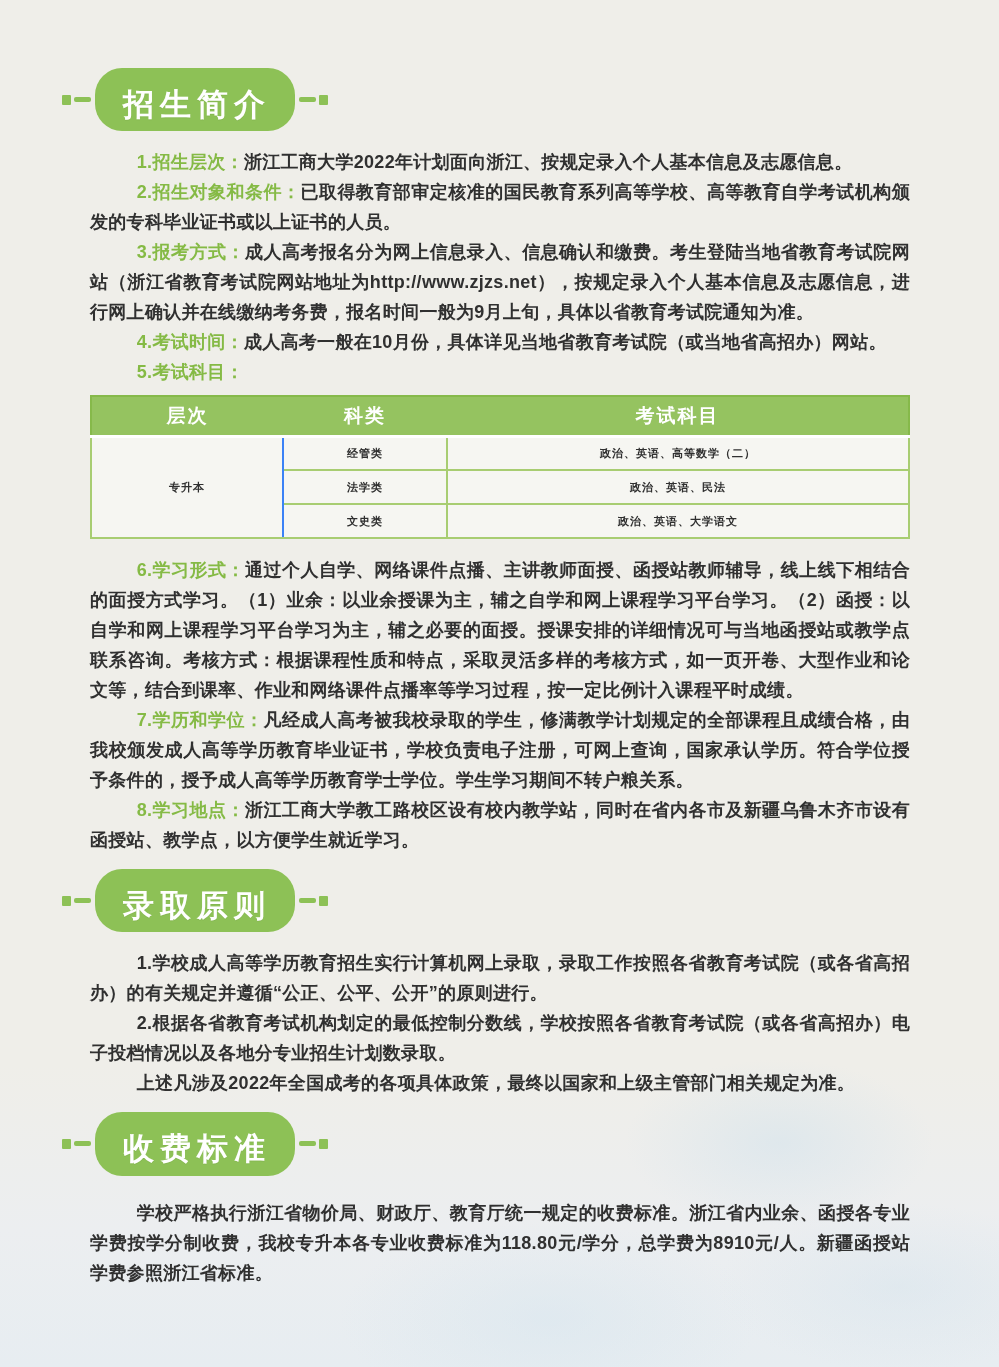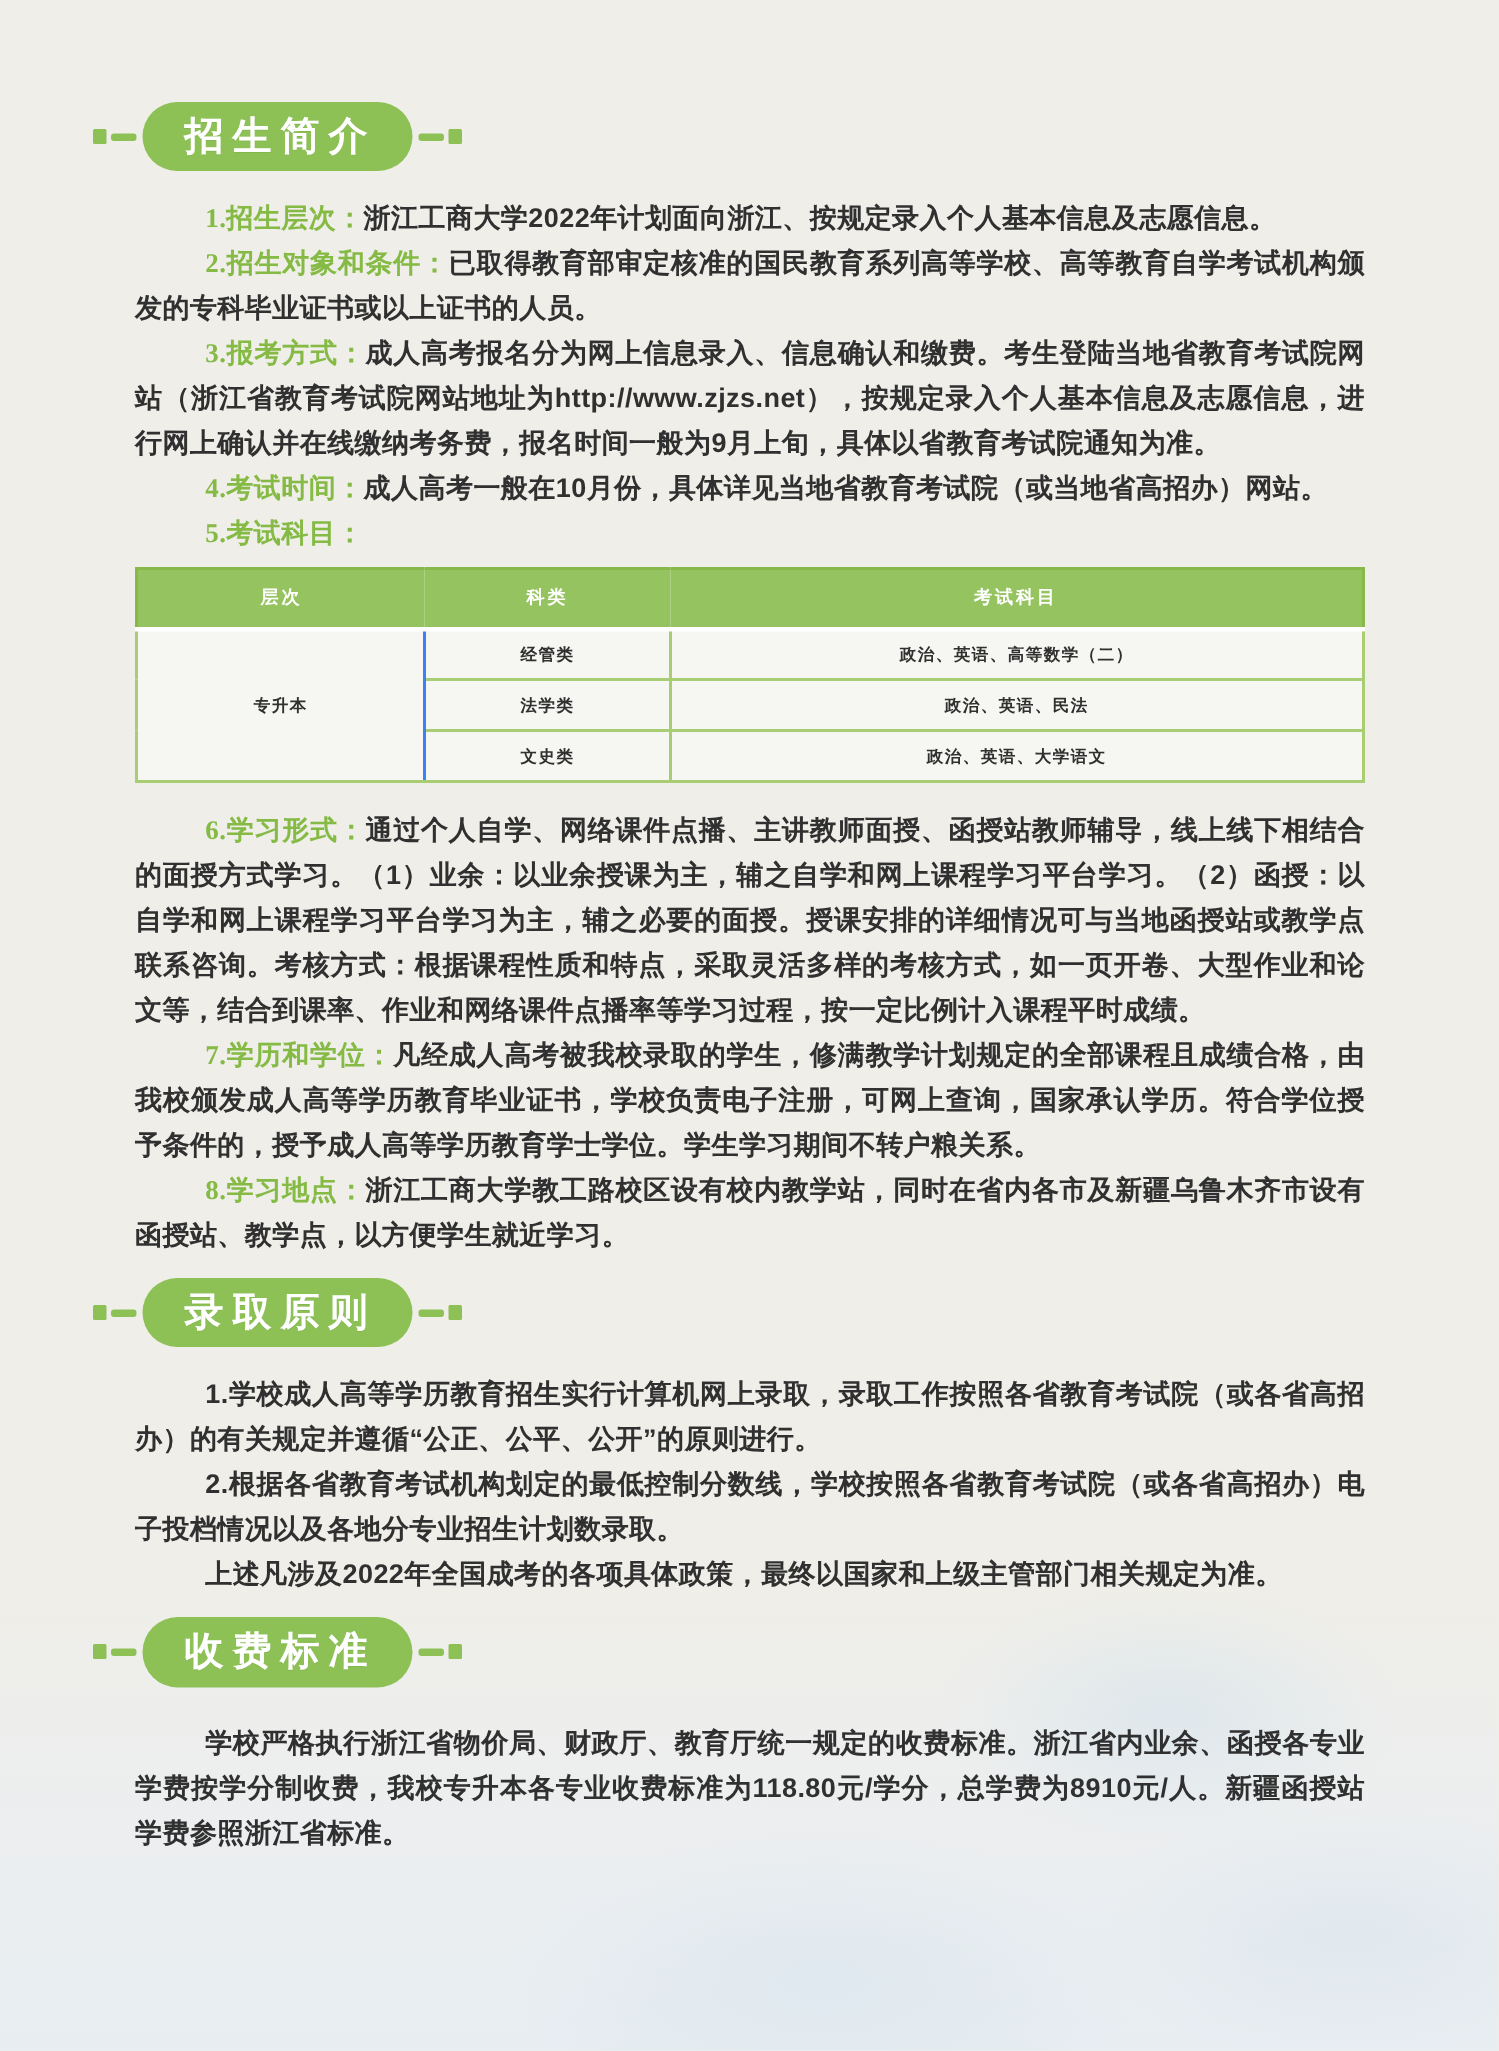--- a/index.html
+++ b/index.html
@@ -38,54 +38,54 @@
   }
   .badge-row.b1{margin-top:68px}
   .badge-row.b2{margin-top:14px}
   .badge-row.b3{margin-top:14px}
   .handle{display:flex;align-items:center;gap:3px}
   .handle .sq{width:9px;height:10px;background:var(--g);border-radius:1px}
   .handle .ln{width:17px;height:5px;background:var(--g);border-radius:2px}
   .pill{
     background:var(--g);
     color:#fff;
-    font-size:26px;
+    font-size:31px;
     font-weight:bold;
     letter-spacing:6px;
-    padding:7px 24px 8px 28px;
+    padding:18px 24px 8px 28px;
     border-radius:27px;
     line-height:1.2;
     text-shadow:0 1px 0 rgba(0,0,0,.05);
   }
 
   
   .text-block{margin:16px 89px 0 90px;}
   .text-block p{
     font-size:18px;
     line-height:30px;
     color:var(--txt);
     font-weight:600;
     text-indent:2.6em;
     text-align:justify;
     letter-spacing:.3px;
   }
-  .text-block p .lbl{color:var(--label);font-weight:bold;font-family:Liberation Serif, serif;}
+  .text-block p .lbl{color:var(--label);font-weight:bold;}
 
   
   .tbl-wrap{margin:8px 89px 0 90px;}
   table{
     width:820px;
     border-collapse:collapse;
     background:#f6f6f2;
     border:2px solid var(--g-dark);
   }
   th{
     background:#95c360;
     color:#fff;
-    font-size:12px;
+    font-size:19px;
     font-weight:bold;
     height:40px;
     letter-spacing:2px;
     border-bottom:3px solid #fff;
   }
   td{
     border:2px solid #a8cd72;
     text-align:center;
     font-size:11px;
     font-weight:600;

